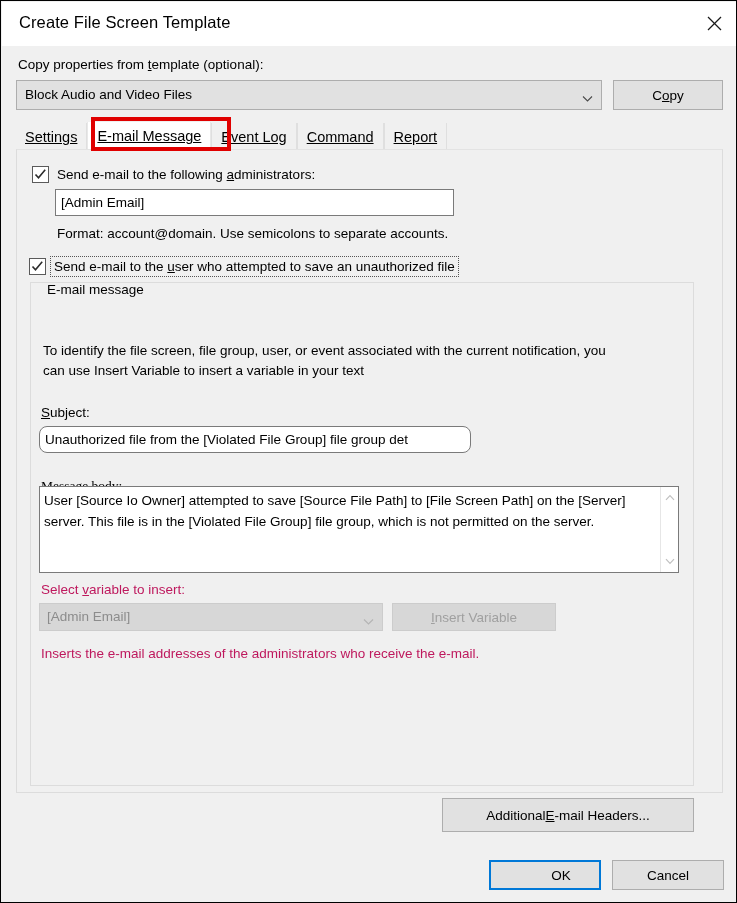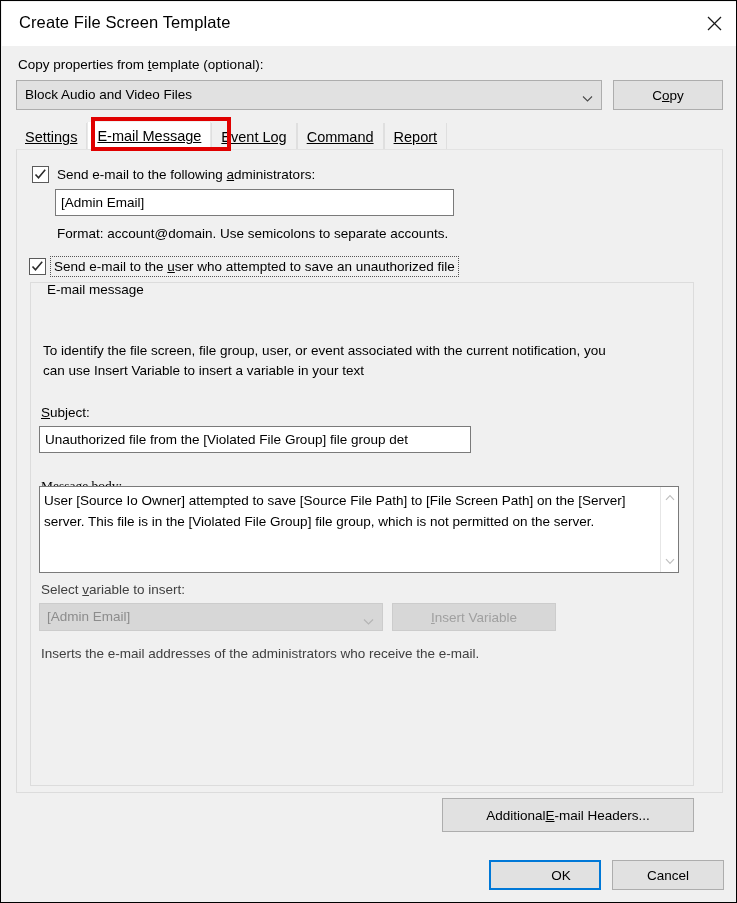--- a/index.html
+++ b/index.html
@@ -293,21 +293,21 @@
     display: flex;
     align-items: center;
     justify-content: center;
     cursor: default;
   }
   .mb-scroll .sb-arrow.up { top: 2px; }
   .mb-scroll .sb-arrow.down { bottom: 2px; }
 
   
   .disabled-text {
-    color: #404040;
+    color: #be185d;
   }
   .combo-disabled {
     position: absolute;
     left: 38px;
     top: 602px;
     width: 344px;
     height: 28px;
     box-sizing: border-box;
     background: #d7d7d7;
     border: 1px solid #cccccc;
@@ -450,21 +450,21 @@
     <span class="chk-label focusring"><span>Send e-mail to the </span><span class="u">u</span><span>ser who attempted to save an unauthorized file</span></span>
   </div>
 
   <div class="groupbox"></div>
   <div class="group-title">E-mail message</div>
 
   <div class="para" style="left:42px; top:340px; width:565px;">To identify the file screen, file group, user, or event associated with the current notification, you can use Insert Variable to insert a variable in your text</div>
 
   <div class="field-label" style="left:40px; top:404px;"><span></span><span class="u">S</span><span>ubject:</span></div>
 
-  <div class="textbox" style="left:38px; top:425px; width:432px; height:27px;">
+  <div class="textbox" style="left:38px; top:425px; width:432px; height:27px;border-radius:8px;">
     <span class="val">Unauthorized file from the [Violated File Group] file group det</span>
   </div>
 
   <div class="field-label" style="left:40px; top:477px;font-family:Liberation Serif, serif;"><span></span><span class="u">M</span><span>essage body:</span></div>
 
   <div class="msgbody">
     <div class="mb-text">User [Source Io Owner] attempted to save [Source File Path] to [File Screen Path] on the [Server] server. This file is in the [Violated File Group] file group, which is not permitted on the server.</div>
     <div class="mb-scroll">
       <div class="sb-arrow up">
         <svg width="10" height="7" viewBox="0 0 10 7">

